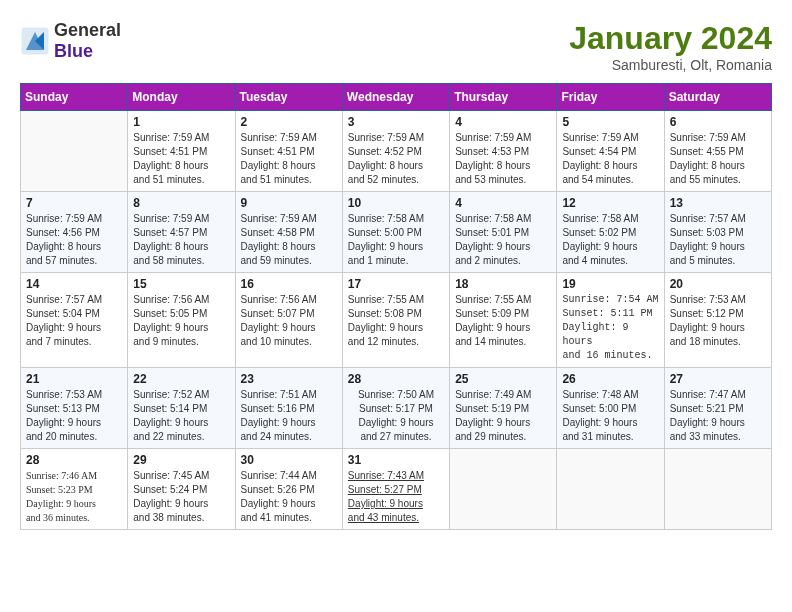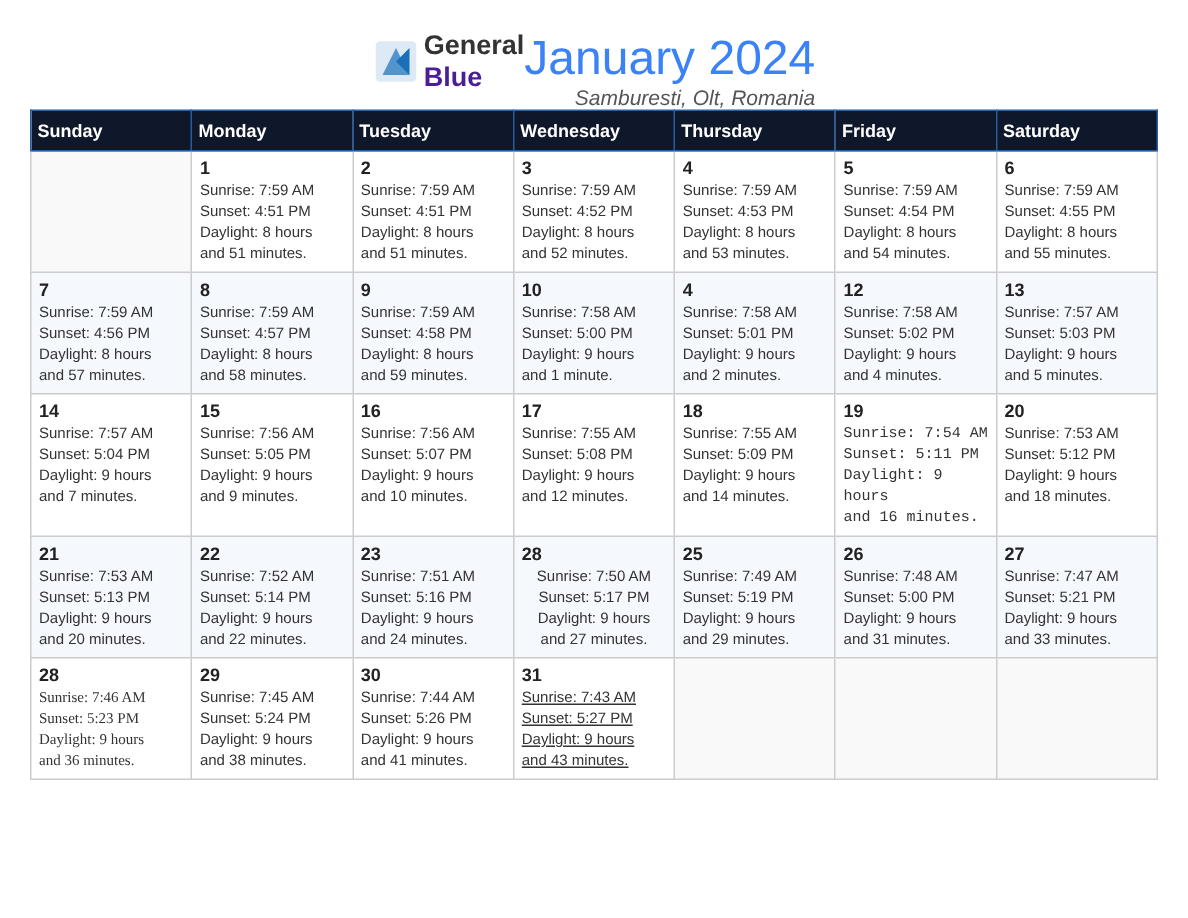--- a/index.html
+++ b/index.html
@@ -5,23 +5,23 @@
     * { box-sizing: border-box; margin: 0; padding: 0; }
     body {
       font-family: Arial, sans-serif;
       background: #fff;
       width: 792px;
       min-height: 612px;
       padding: 20px;
     }
     .header {
       display: flex;
-      justify-content: center;
+      justify-content: space-between;
       align-items: flex-start;
-      margin-bottom: 0;
+      margin-bottom: 10px;
     }
     .logo {
       display: flex;
       align-items: center;
     }
     .logo-text {
       display: flex;
       flex-direction: column;
       font-size: 18px;
       font-weight: bold;
@@ -31,35 +31,34 @@
     .logo-icon {
       width: 30px;
       height: 30px;
       margin-right: 4px;
     }
     .title-block {
       text-align: right;
     }
     .calendar-title {
       font-size: 32px;
-      font-weight: normal;
-      color: #3b82f6;
+      font-weight: bold;
+      color: #4d7c0f;
     }
     .calendar-subtitle {
       font-size: 14px;
       color: #555;
-      font-style: italic;
     }
     table {
       width: 100%;
       border-collapse: collapse;
       font-size: 11px;
     }
     thead tr th {
-      background-color: #0f172a;
+      background-color: #a21caf;
       color: #fff;
       padding: 6px 4px;
       text-align: left;
       font-size: 12px;
       font-weight: bold;
       border: 1px solid #2a5d9f;
     }
     tbody tr td {
       border: 1px solid #ccc;
       vertical-align: top;

